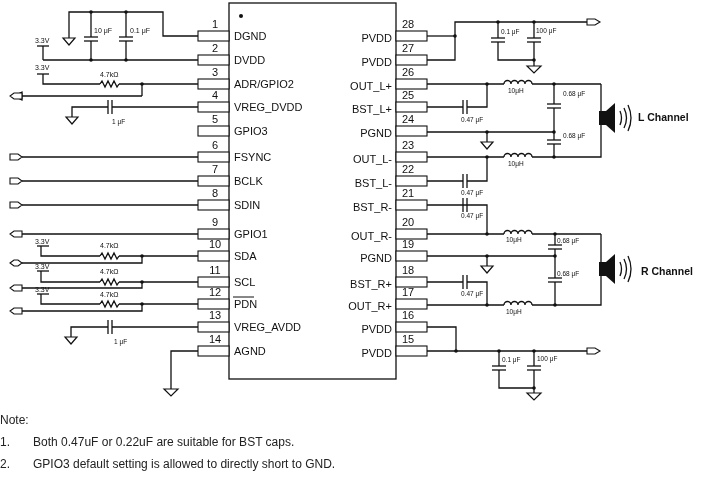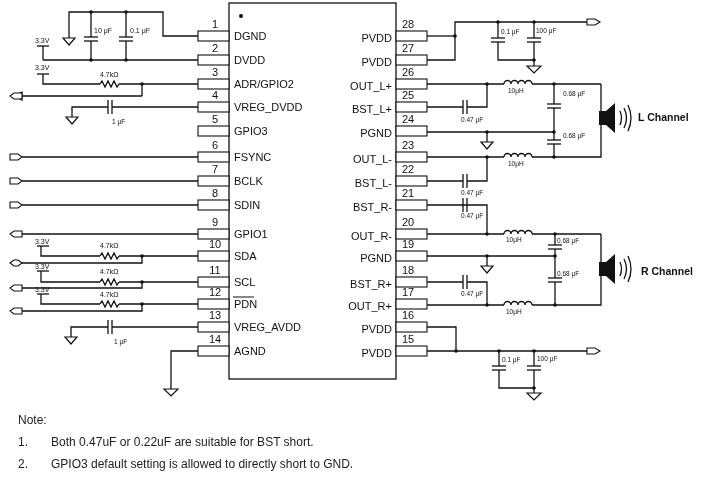--- a/index.html
+++ b/index.html
@@ -7,21 +7,21 @@
   #schematic { position:absolute; left:0; top:0; }
   #schematic text { font-family:"Liberation Sans", sans-serif; fill:#111; }
   .w { stroke:#111; stroke-width:1.3; fill:none; }
   .pin { stroke:#111; stroke-width:1.1; fill:#fff; }
   .dot { fill:#111; }
   .pnum { font-size:11px; }
   .plab { font-size:11px; }
   .small { font-size:7px; }
   .tiny { font-size:6.5px; }
   .chlab { font-size:10.5px; font-weight:bold; }
-  #notes { position:absolute; left:18px; top:413px; font-size:12px; color:#222; }
+  #notes { position:absolute; left:0; top:413px; font-size:12px; color:#222; }
   #notes .title { margin-bottom:8px; }
   #notes .item { display:flex; margin-bottom:8px; }
   #notes .num { width:33px; }
 </style>
 </head>
 <body>
 
 <svg id="schematic" width="705" height="410" viewBox="0 0 705 410">
 
   <rect x="229" y="3" width="167" height="376" fill="#fff" stroke="#111" stroke-width="1.3"></rect>
@@ -420,19 +420,19 @@
     <polygon points="587,348 595,348 600,351 595,354 587,354" fill="none" stroke="#111" stroke-width="1.1"></polygon>
     <text class="tiny" x="502" y="362">0.1 μF</text>
     <text class="tiny" x="537" y="361">100 μF</text>
   </g>
 </svg>
 
 <div id="notes">
   <div class="title">Note:</div>
   <div class="item">
     <span class="num">1.</span>
-    <span>Both 0.47uF or 0.22uF are suitable for BST short.</span>
+    <span>Both 0.47uF or 0.22uF are suitable for BST caps.</span>
   </div>
   <div class="item">
     <span class="num">2.</span>
     <span>GPIO3 default setting is allowed to directly short to GND.</span>
   </div>
 </div>
 
 </body></html>

